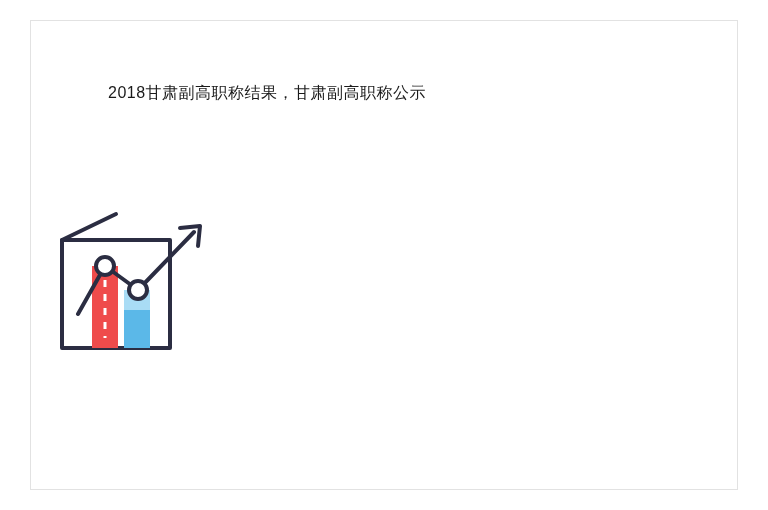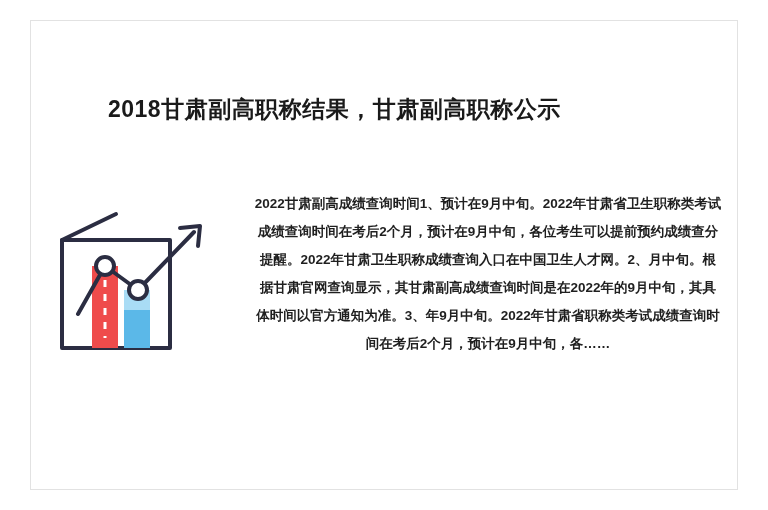--- a/index.html
+++ b/index.html
@@ -25,24 +25,24 @@
     left: 30px;
     top: 20px;
     right: 30px;
     bottom: 20px;
     border: 1px solid #e2e2e2;
     box-sizing: border-box;
   }
   .title {
     position: absolute;
     left: 108px;
-    top: 94px;
+    top: 78px;
     width: 560px;
-    font-size: 23px;
-    font-weight: bold;
+    font-size: 16px;
+    font-weight: normal;
     color: #1a1a1a;
     letter-spacing: 0.5px;
     line-height: 30px;
   }
   .content-row {
     position: absolute;
     left: 40px;
     top: 190px;
     right: 40px;
     display: flex;
@@ -93,15 +93,14 @@
 
         <path d="M24 104 L51 56 L84 80 L140 22" fill="none" stroke="#2b2d42" stroke-width="4" stroke-linejoin="round" stroke-linecap="round"></path>
 
         <path d="M126 18 L146 16 L144 36" fill="none" stroke="#2b2d42" stroke-width="4" stroke-linejoin="round" stroke-linecap="round"></path>
 
         <circle cx="51" cy="56" r="9" fill="#ffffff" stroke="#2b2d42" stroke-width="4"></circle>
         <circle cx="84" cy="80" r="9" fill="#ffffff" stroke="#2b2d42" stroke-width="4"></circle>
       </svg>
     </div>
 
-    <div class="body-text">2022甘肃副高成绩查询时间1、预计在9月中旬。2022年甘肃省卫生职称类考试成绩查询时间在考后2个月，预计在9月中旬，各位考生可以提前预约成绩查分提醒。2022年甘肃卫生职称成绩查询入口在中国卫生人才网。2、月中旬。根据甘肃官网查询显示，其甘肃副高成绩查询时间是在2022年的9月中旬，其具体时间以官方通知为准。3、年9月中旬。2022年甘肃省职称类考试成绩查询时间在考后2个月，预计在9月中旬，各……</div>
   </div>
 </div>
 
 </body></html>

